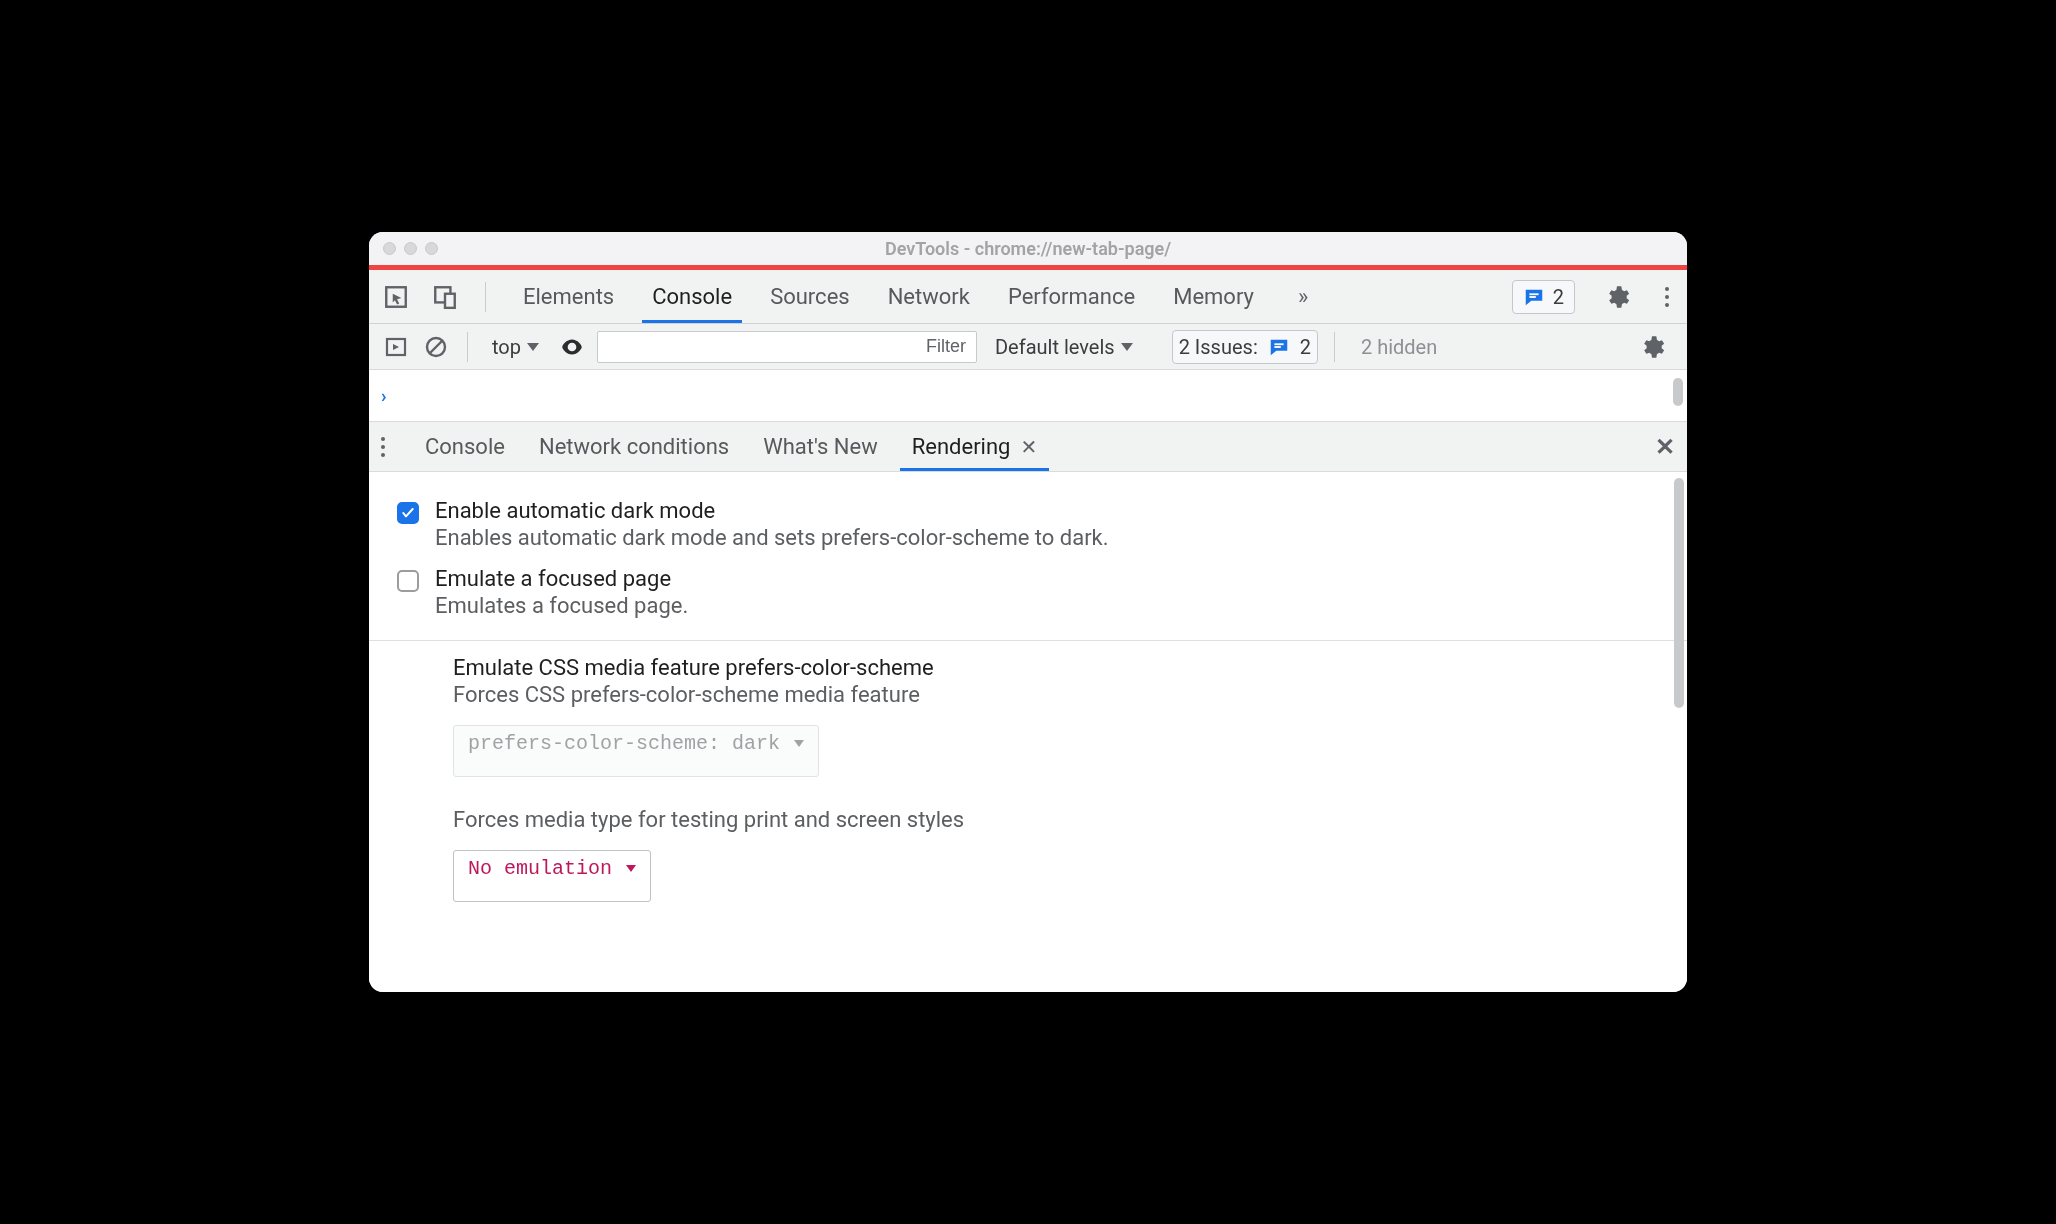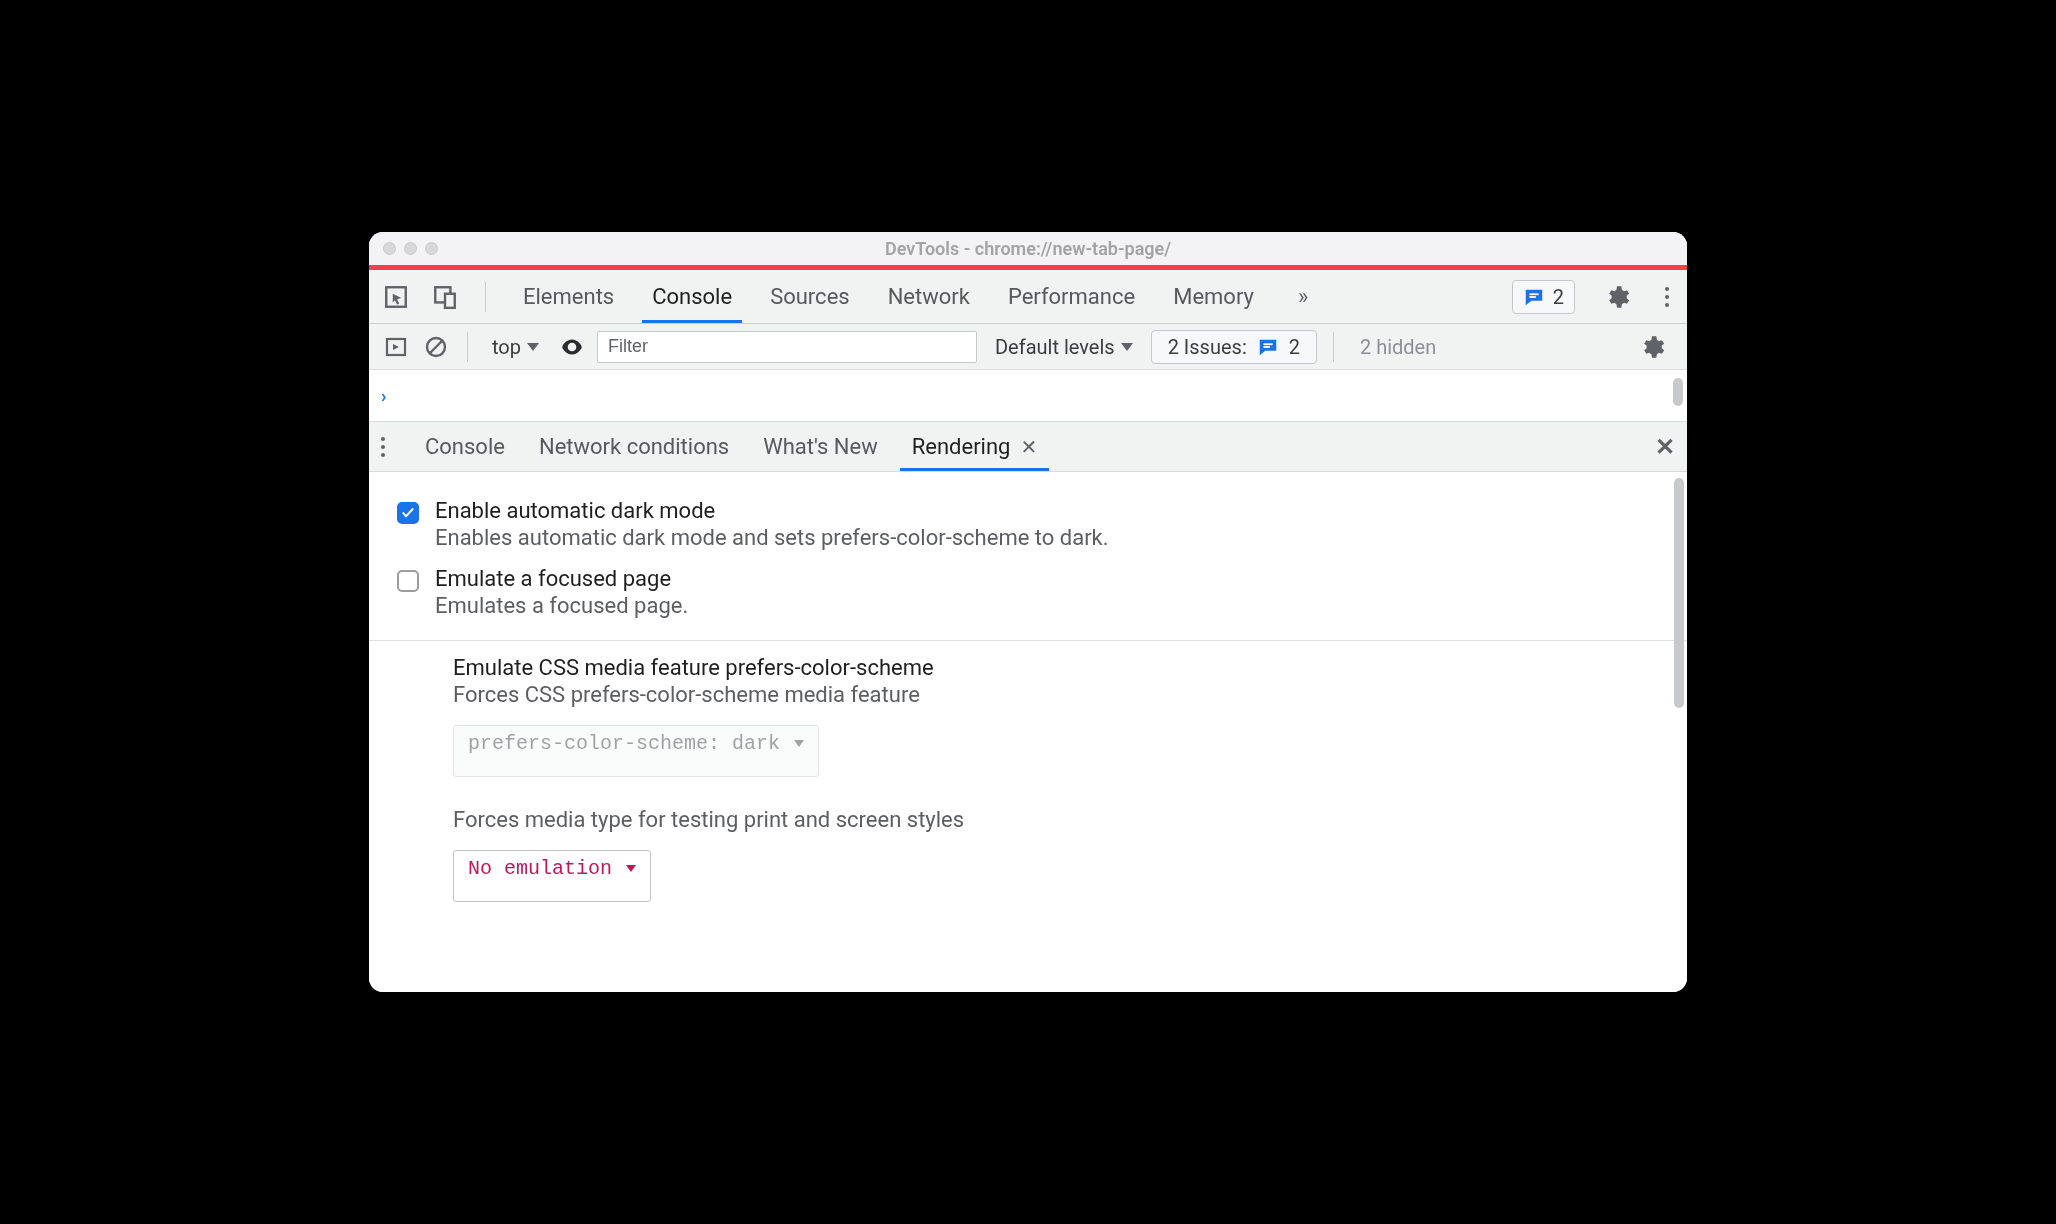--- a/index.html
+++ b/index.html
@@ -61,26 +61,26 @@
 .gear { color:#5f6367; margin:0 10px; display:flex; align-items:center; }
 .dots3 { display:flex; flex-direction:column; gap:4px; padding:0 6px; }
 .dots3 span{ width:4px; height:4px; border-radius:50%; background:#5f6367; }
 
 .sub-toolbar {
   height:46px; background:#f1f3f3; border-bottom:1px solid #d8dadb;
   display:flex; align-items:center; padding:0 12px; gap:10px;
 }
 .sub-toolbar .filter {
   width: 380px; height:32px; border:1px solid #c7c9cb; background:#fff;
-  border-radius:2px; padding:0 10px; font-size:18px; color:#3b82f6;
+  border-radius:2px; padding:0 10px; font-size:18px; color:#3b82f6;text-align:right;
 }
 .sub-toolbar .filter::placeholder { color:#606367; }
 .sel { display:flex; align-items:center; gap:6px; color:#3b3c3e; font-size:20px; padding:0 8px; }
 .caret-down { width:0;height:0;border-left:6px solid transparent;border-right:6px solid transparent;border-top:8px solid #5f6367; display:inline-block; }
-.issues-box { border:1px solid #c4c8ce; border-radius:4px; padding:4px 16px; display:flex; align-items:center; gap:10px; background:#f6f8fa; font-size:20px; color:#3c3d40;}
+.issues-box { border:1px solid #c4c8ce; border-radius:4px; padding:4px 6px; display:flex; align-items:center; gap:10px; background:#f6f8fa; font-size:20px; color:#3c3d40;margin-left:21px;}
 .hidden-text { color:#8d9094; font-size:20px; margin-left:10px; }
 
 .console-body {
   background:#fff; height:52px; display:flex; align-items:center; padding:0 12px;
   border-bottom:1px solid #d8dadb; position:relative;
 }
 .prompt-caret { color:#1a73e8; font-size:18px; font-weight:700; }
 .scroll-thumb { position:absolute; right:4px; top:8px; width:10px; height:28px; background:#c8c9cb; border-radius:6px; }
 
 .drawer-tabs {

